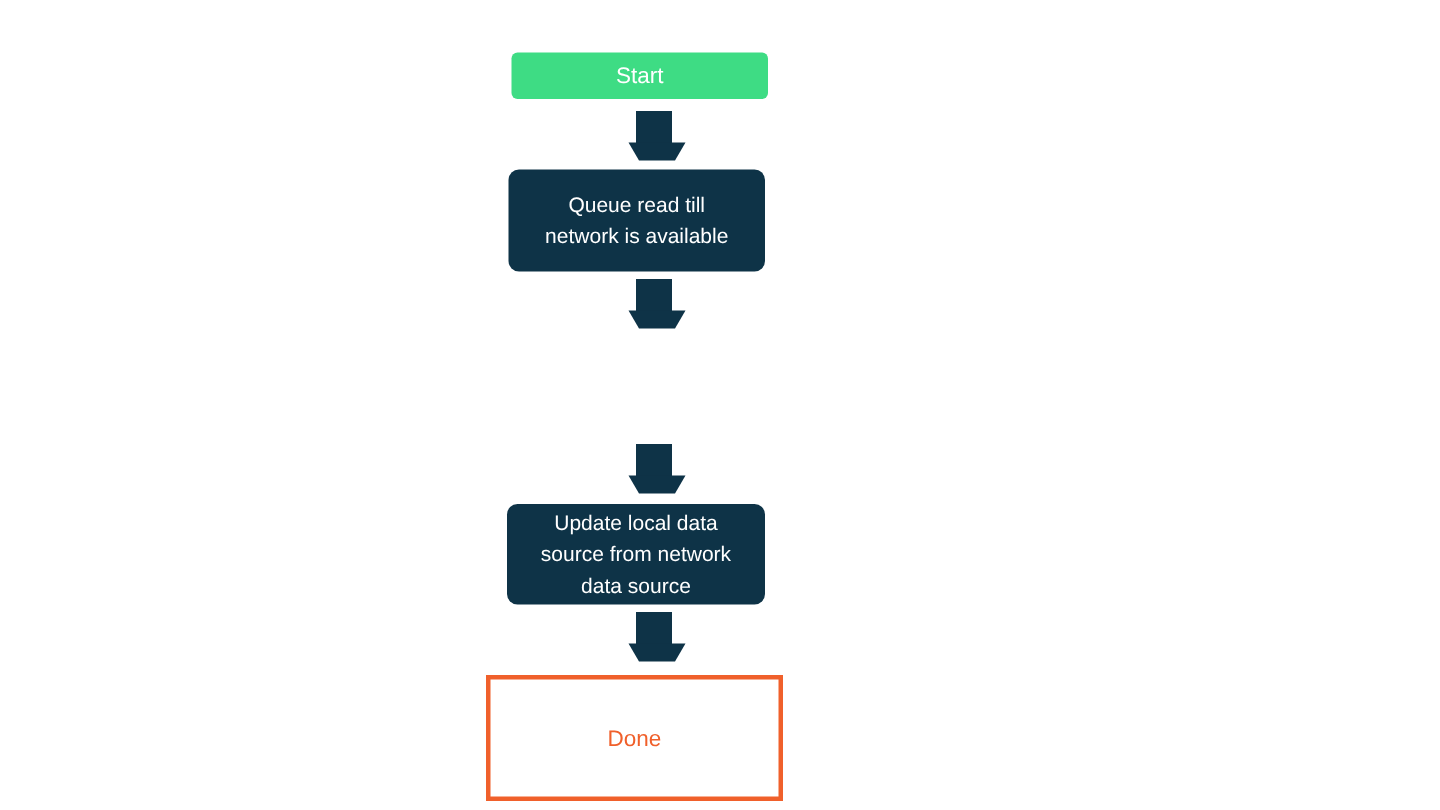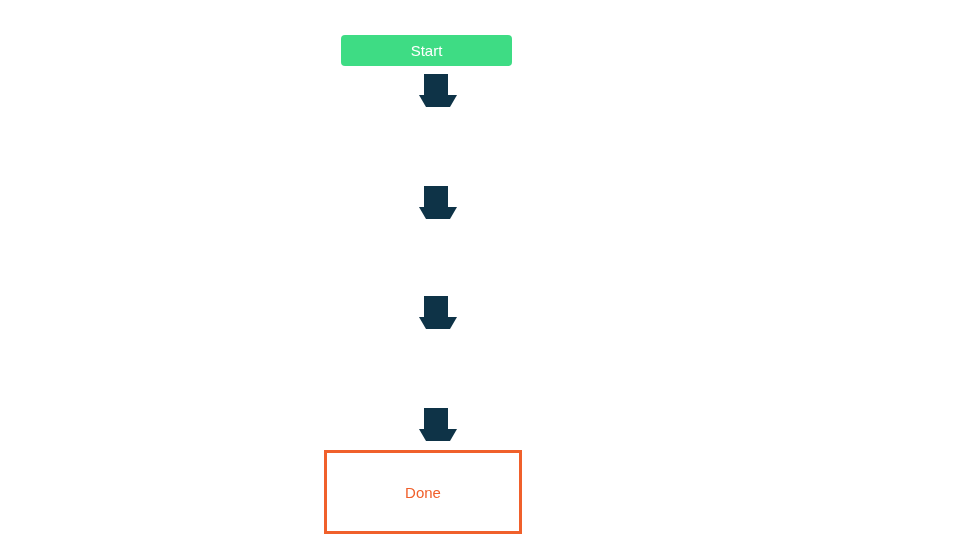--- a/index.html
+++ b/index.html
@@ -85,32 +85,37 @@
 
 <div class="canvas">
 
   <div class="node start">Start</div>
 
   <div class="arrow a1">
     <div class="shaft"></div>
     <div class="head"></div>
   </div>
 
+  <div class="node process n1">Queue read till
+network is available</div>
 
   <div class="arrow a2">
     <div class="shaft"></div>
     <div class="head"></div>
   </div>
 
 
   <div class="arrow a3">
     <div class="shaft"></div>
     <div class="head"></div>
   </div>
 
+  <div class="node process n3">Update local data
+source from network
+data source</div>
 
   <div class="arrow a4">
     <div class="shaft"></div>
     <div class="head"></div>
   </div>
 
   <div class="node terminal">Done</div>
 
 </div>
 

